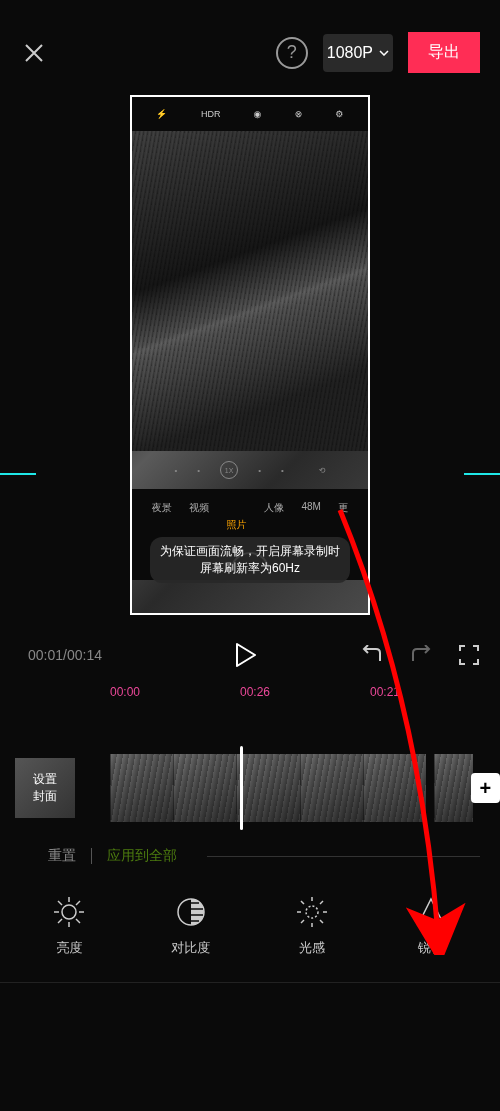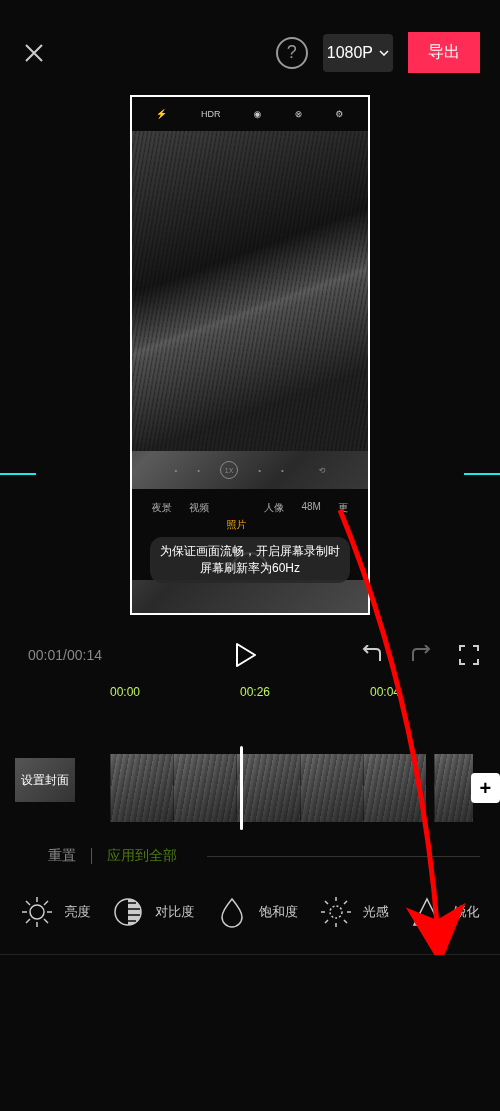--- a/index.html
+++ b/index.html
@@ -218,41 +218,41 @@
       gap: 25px;
       align-items: center;
     }
     
     
     .timeline {
       padding: 0 0 0 110px;
     }
     .time-marks {
       display: flex;
-      color: #bef264;
+      color: #ec4899;
       font-size: 12px;
       padding-bottom: 15px;
     }
     .time-mark {
       width: 160px;
     }
     .timeline-track {
       display: flex;
       position: relative;
       margin-top: 40px;
     }
     .cover-btn {
       position: absolute;
       left: -95px;
       top: 4px;
       width: 60px;
-      height: 44px;
+      height: 60px;
       background: linear-gradient(135deg, #555, #333);
       display: flex;
-      flex-direction: row;
+      flex-direction: column;
       align-items: center;
       justify-content: center;
       font-size: 12px;
       line-height: 1.4;
     }
     .clip-frame {
       width: 65px;
       height: 68px;
       background: 
         repeating-linear-gradient(100deg, #666 0px, #555 3px, #444 6px),
@@ -316,21 +316,21 @@
     
     
     .adjust-tools {
       display: flex;
       justify-content: space-around;
       padding: 15px 10px 25px 10px;
       border-bottom: 1px solid #222;
     }
     .tool-item {
       display: flex;
-      flex-direction: row;
+      flex-direction: column;
       align-items: center;
       gap: 10px;
       font-size: 13px;
       color: #ccc;
     }
     .tool-icon {
       width: 34px;
       height: 34px;
       display: flex;
       align-items: center;
@@ -437,21 +437,21 @@
         <path d="M2 7 L2 2 L7 2 M15 2 L20 2 L20 7 M20 15 L20 20 L15 20 M7 20 L2 20 L2 15" stroke="#ccc" stroke-width="2" fill="none"></path>
       </svg>
     </div>
   </div>
 </div>
 
 <div class="timeline">
   <div class="time-marks">
     <div class="time-mark">00:00</div>
     <div class="time-mark">00:26</div>
-    <div class="time-mark">00:04</div>
+    <div class="time-mark">00:21</div>
   </div>
   <div class="timeline-track">
     <div class="cover-btn">
       <span>设置</span>
       <span>封面</span>
     </div>
     <div class="clip-frame"></div>
     <div class="clip-frame"></div>
     <div class="clip-frame"></div>
     <div class="clip-frame"></div>
@@ -500,28 +500,20 @@
         <line x1="17" y1="14" x2="29" y2="14" stroke="#0a0a0a" stroke-width="1.5"></line>
         <line x1="17" y1="20" x2="29" y2="20" stroke="#0a0a0a" stroke-width="1.5"></line>
         <line x1="17" y1="26" x2="25" y2="26" stroke="#0a0a0a" stroke-width="1.5"></line>
       </svg>
     </div>
     <span>对比度</span>
   </div>
   <div class="tool-item">
     <div class="tool-icon">
       <svg width="34" height="34" viewBox="0 0 34 34">
-        <path d="M17 4 Q27 16 27 22 A10 10 0 0 1 7 22 Q7 16 17 4 Z" stroke="#ccc" stroke-width="1.5" fill="none"></path>
-      </svg>
-    </div>
-    <span>饱和度</span>
-  </div>
-  <div class="tool-item">
-    <div class="tool-icon">
-      <svg width="34" height="34" viewBox="0 0 34 34">
         <circle cx="17" cy="17" r="6" stroke="#ccc" stroke-width="1.5" fill="none" stroke-dasharray="2 2"></circle>
         <g stroke="#ccc" stroke-width="1.5">
           <line x1="17" y1="2" x2="17" y2="6"></line>
             <line x1="17" y1="28" x2="17" y2="32"></line>
           <line x1="2" y1="17" x2="6" y2="17"></line>
             <line x1="28" y1="17" x2="32" y2="17"></line>
           <line x1="6" y1="6" x2="9" y2="9"></line>
             <line x1="25" y1="25" x2="28" y2="28"></line>
           <line x1="28" y1="6" x2="25" y2="9"></line>
             <line x1="9" y1="25" x2="6" y2="28"></line>

